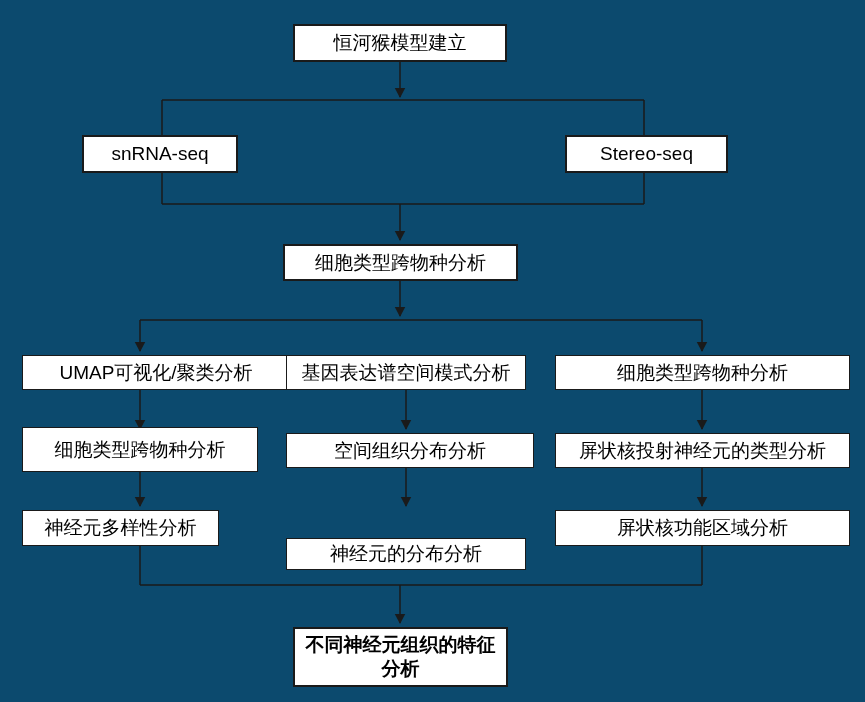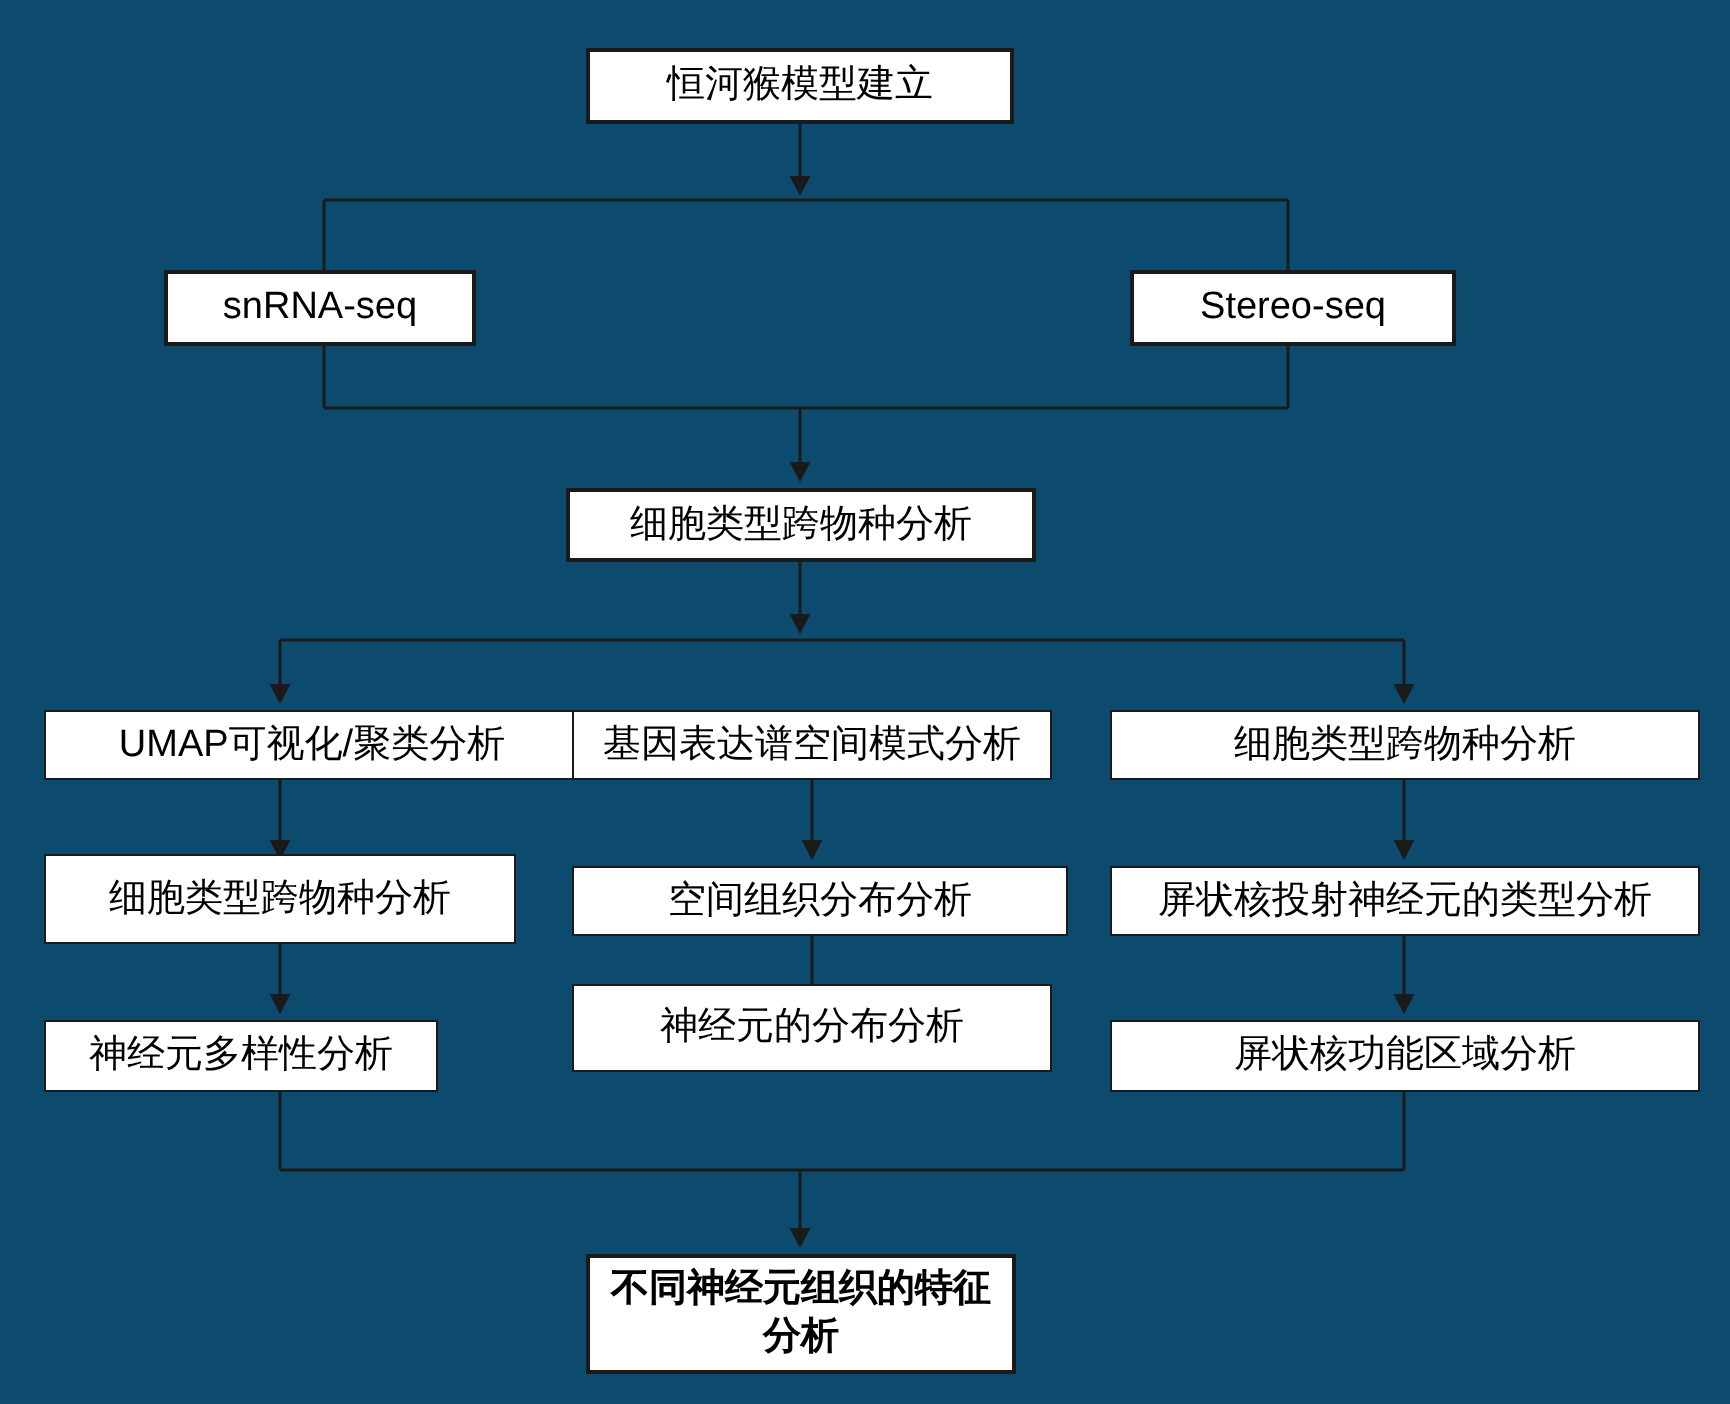--- a/index.html
+++ b/index.html
@@ -133,21 +133,21 @@
   <div class="node" style="left:286px;top:433px;width:248px;height:35px">
     <span>空间组织分布分析</span>
   </div>
   <div class="node" style="left:555px;top:433px;width:295px;height:35px">
     <span>屏状核投射神经元的类型分析</span>
   </div>
 
   <div class="node" style="left:22px;top:510px;width:197px;height:36px">
     <span>神经元多样性分析</span>
   </div>
-  <div class="node" style="left:286px;top:492px;width:240px;height:44px">
+  <div class="node" style="left:286px;top:538px;width:240px;height:32px">
     <span>神经元的分布分析</span>
   </div>
   <div class="node" style="left:555px;top:510px;width:295px;height:36px">
     <span>屏状核功能区域分析</span>
   </div>
 
   <div class="node thick wrap" style="left:293px;top:627px;width:215px;height:60px">
     <span>不同神经元组织的特征分析</span>
   </div>
 

